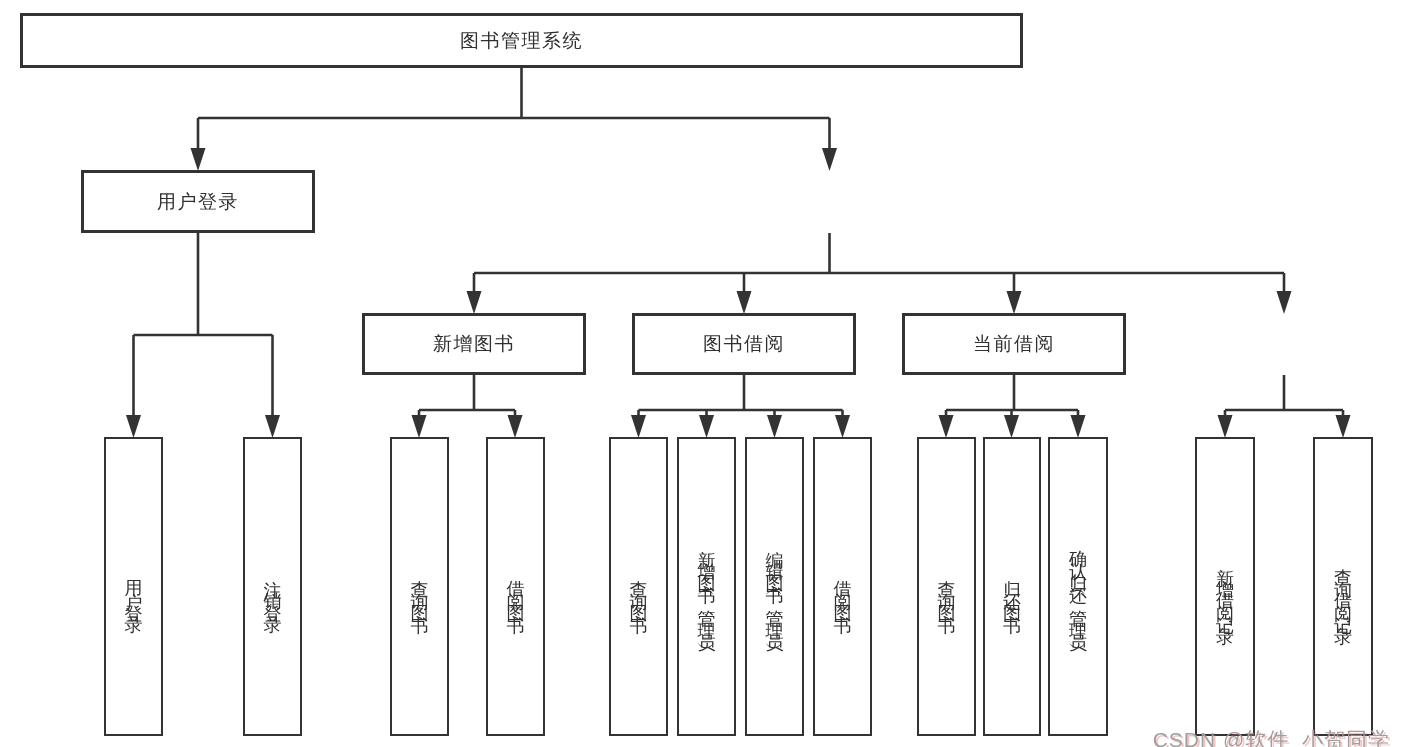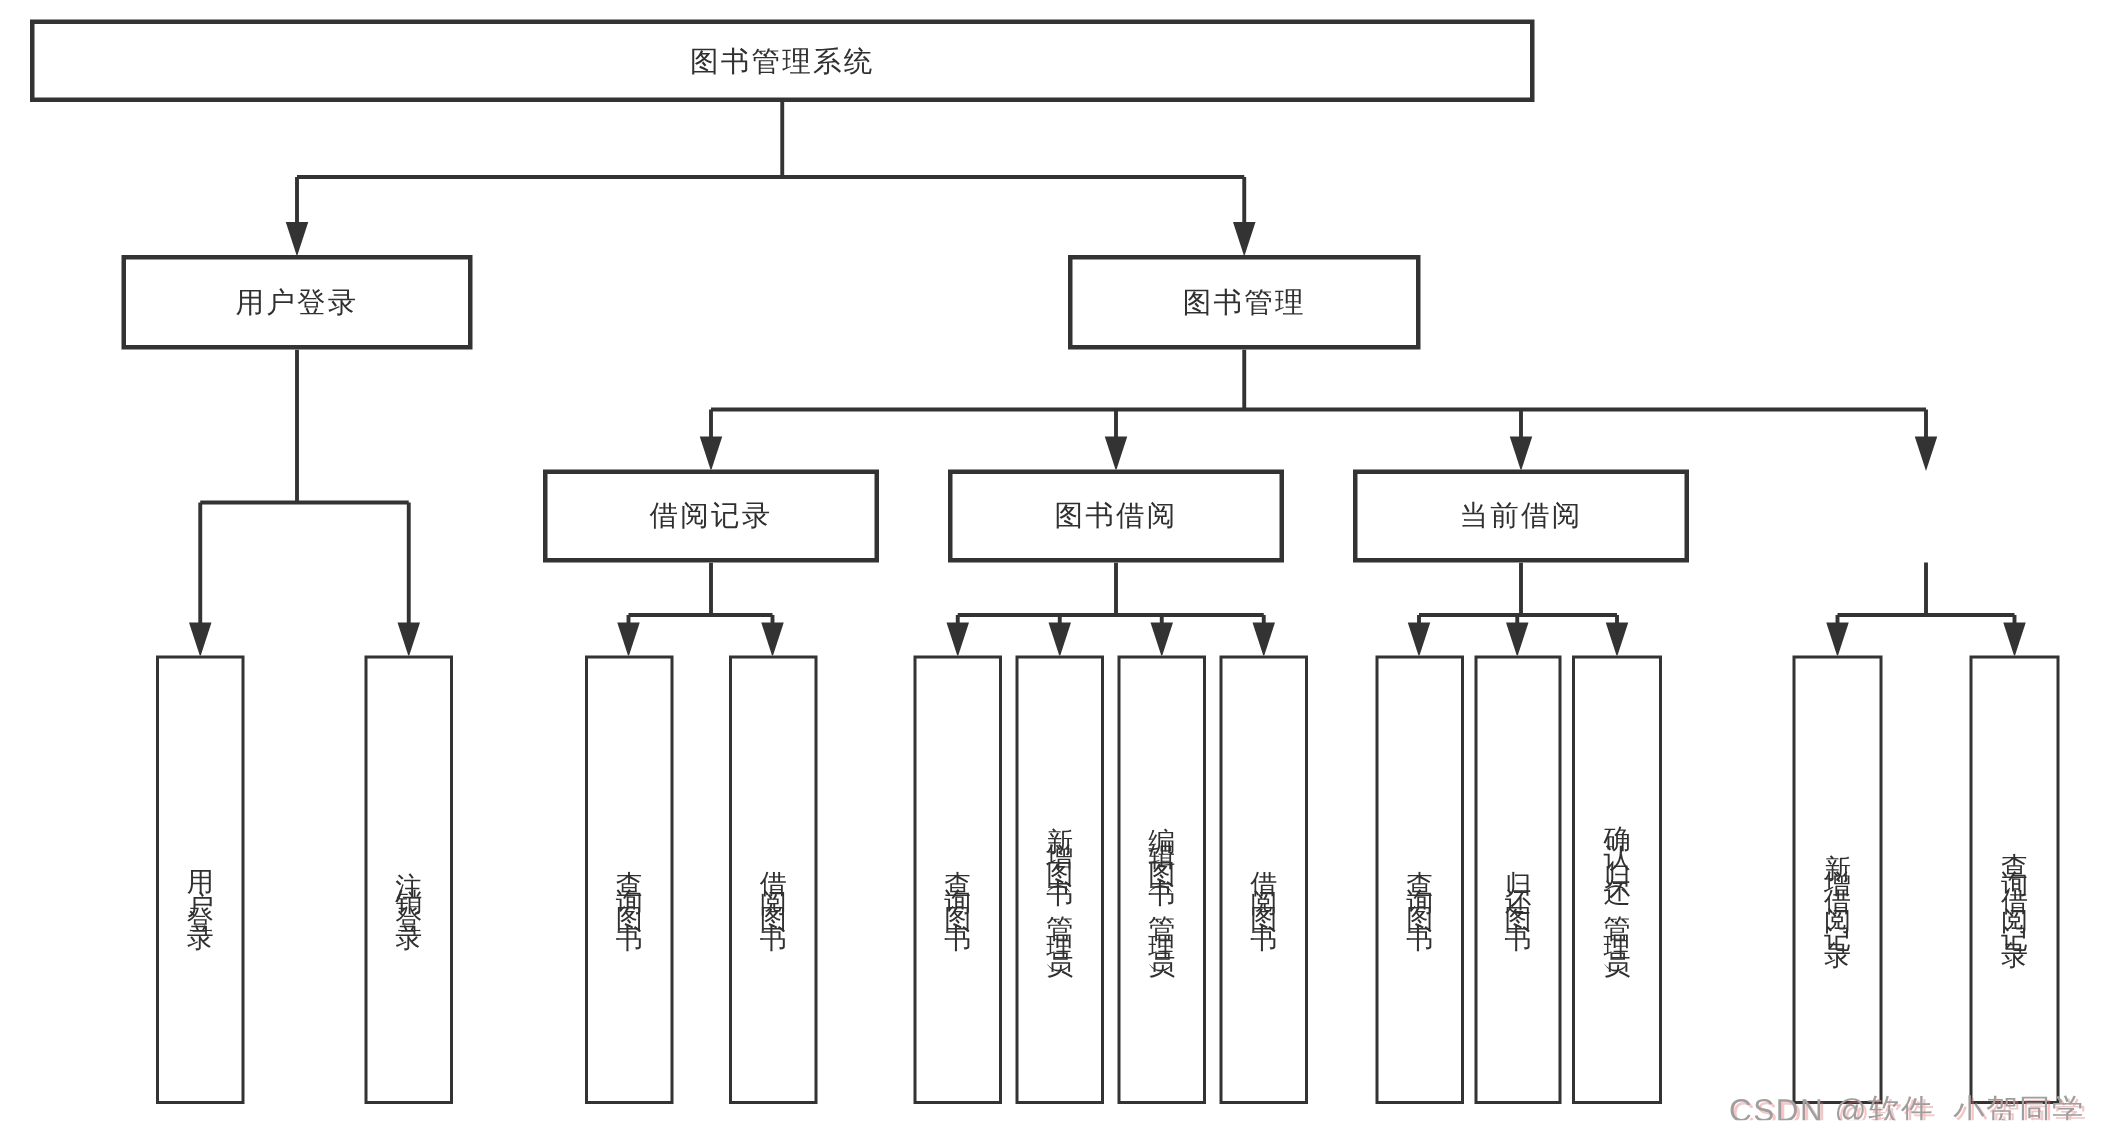--- a/index.html
+++ b/index.html
@@ -99,26 +99,23 @@
     </g>
   </svg>
 
   <div class="node h" style="left:20px;top:13px;width:1003px;height:55px">
     <span>图书管理系统</span>
   </div>
 
   <div class="node h" style="left:81px;top:170px;width:234px;height:63px">
     <span>用户登录</span>
   </div>
-  <div class="node h" style="left:712px;top:170px;width:235px;height:63px">
-    <span>图书管理</span>
-  </div>
 
   <div class="node h" style="left:362px;top:313px;width:224px;height:62px">
-    <span>借阅记录</span>
+    <span>新增图书</span>
   </div>
   <div class="node h" style="left:902px;top:313px;width:224px;height:62px">
     <span>当前借阅</span>
   </div>
   <div class="node h" style="left:632px;top:313px;width:224px;height:62px">
     <span>图书借阅</span>
   </div>
 
   <div class="node v" style="left:104px;top:437px;width:59px;height:299px">
     <span>用户登录</span>

